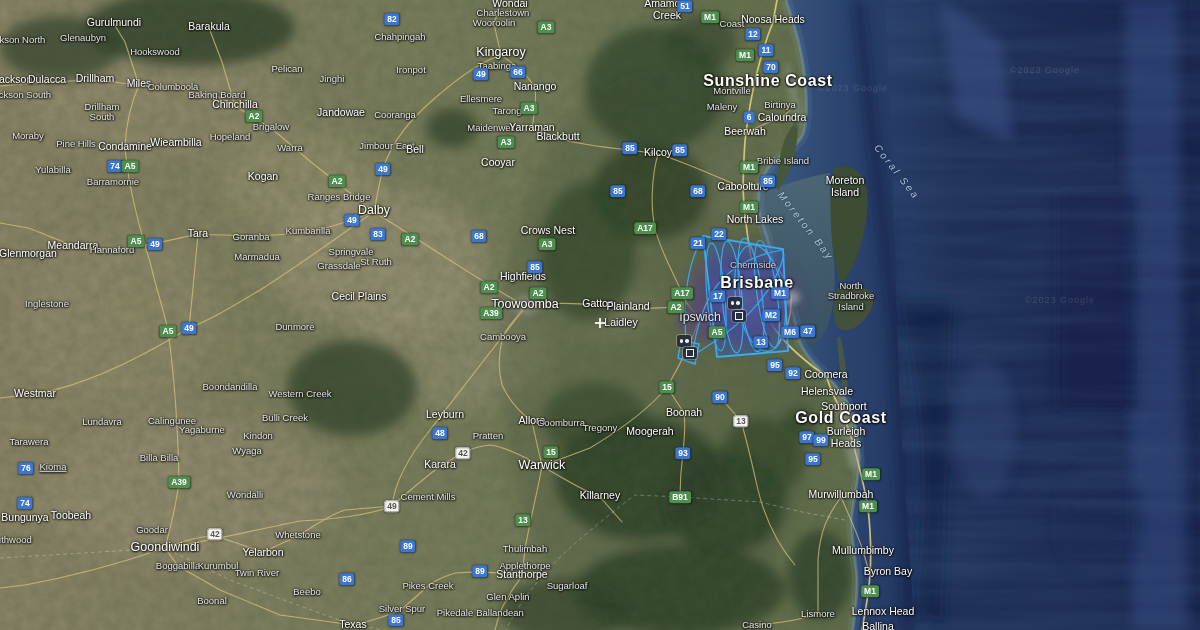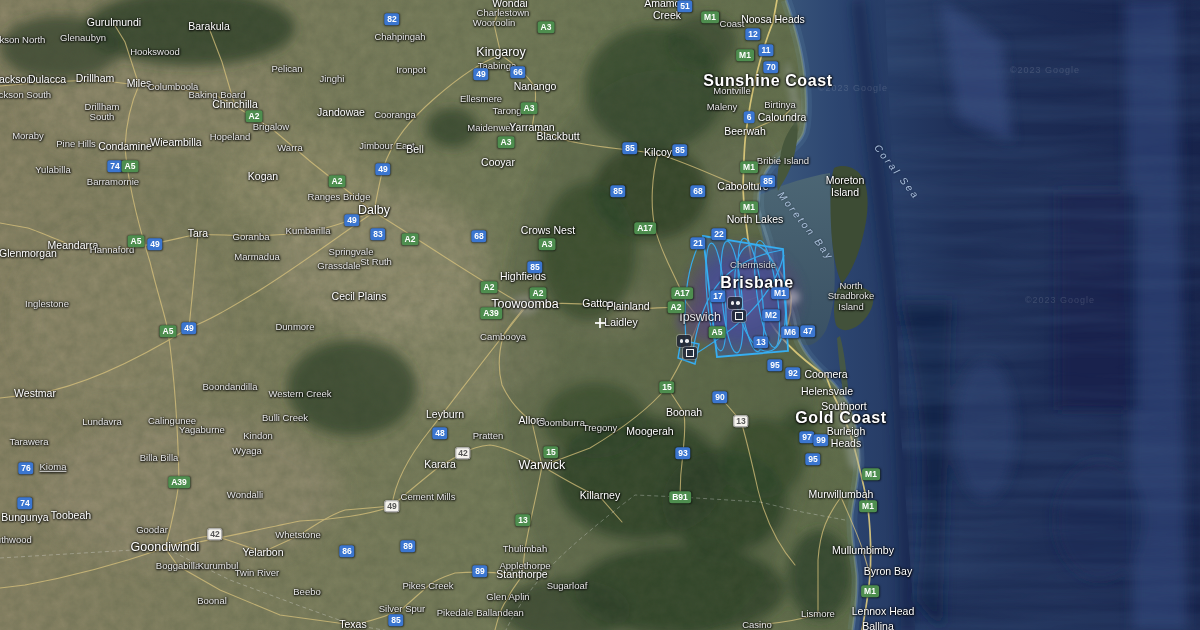--- a/index.html
+++ b/index.html
@@ -447,21 +447,21 @@
       <div class="shield white" style="left: 463px; top: 453px;">42</div>
       <div class="shield green" style="left: 551px; top: 452px;">15</div>
       <div class="shield white" style="left: 392px; top: 506px;">49</div>
       <div class="shield green" style="left: 523px; top: 520px;">13</div>
       <div class="shield blue" style="left: 26px; top: 468px;">76</div>
       <div class="shield blue" style="left: 25px; top: 503px;">74</div>
       <div class="shield green" style="left: 179px; top: 482px;">A39</div>
       <div class="shield white" style="left: 215px; top: 534px;">42</div>
       <div class="shield blue" style="left: 408px; top: 546px;">89</div>
       <div class="shield blue" style="left: 480px; top: 571px;">89</div>
-      <div class="shield blue" style="left: 347px; top: 551px;">86</div>
+      <div class="shield blue" style="left: 347px; top: 579px;">86</div>
       <div class="shield blue" style="left: 396px; top: 620px;">85</div>
       <div class="wlabel" style="left: 806px; top: 226px; transform: translate(-50%, -50%) rotate(52deg);">Moreton Bay</div>
       <div class="wlabel" style="left: 897px; top: 172px; transform: translate(-50%, -50%) rotate(52deg);">Coral Sea</div>
       <div class="wm" style="left: 853px; top: 88px;">©2023 Google</div>
       <div class="wm" style="left: 1045px; top: 70px;">©2023 Google</div>
       <div class="wm" style="left: 1060px; top: 300px;">©2023 Google</div>
       <div class="marker dots" style="left: 735px; top: 303px;">
         <span class="dot"></span>
         <span class="dot"></span>
       </div>

